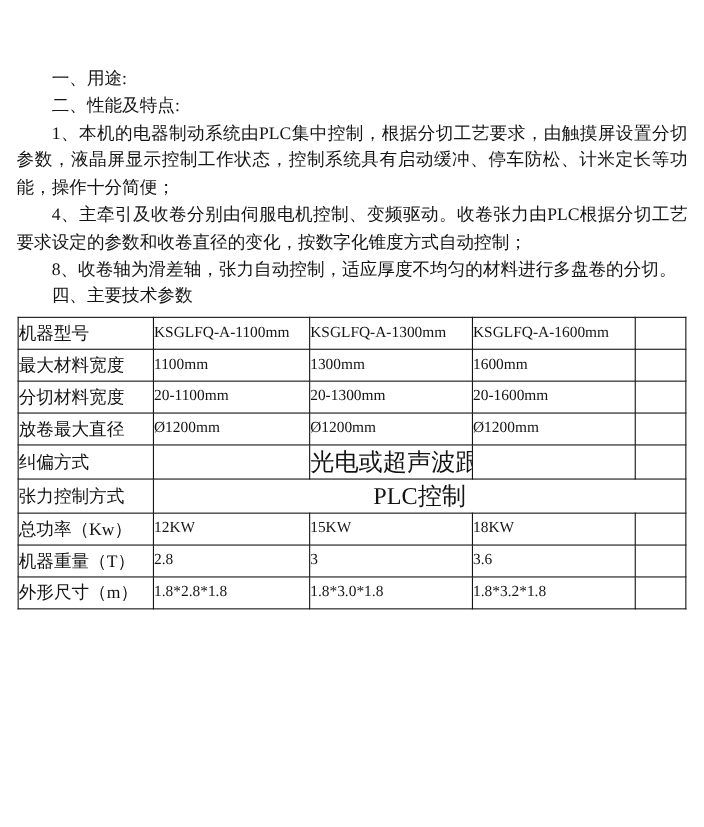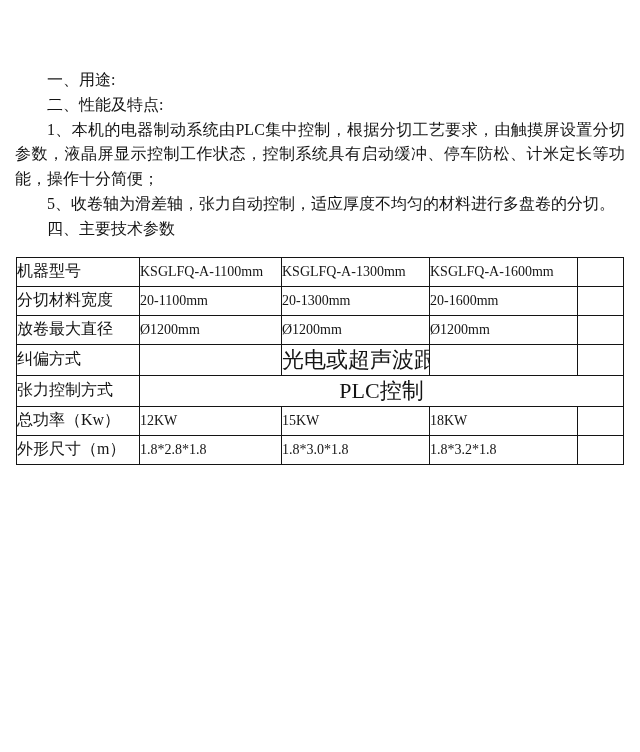--- a/index.html
+++ b/index.html
@@ -12,40 +12,40 @@
     width: 640px;
     height: 752px;
     background: #ffffff;
     overflow: hidden;
     font-family: "Liberation Serif", "DejaVu Serif", serif;
     color: #141414;
   }
   .doc {
     position: absolute;
     left: 15px;
-    top: 0;
+    top: 16px;
     width: 610px;
-    padding-top: 68px;
+    padding-top: 44px;
   }
   .para {
     margin: 0;
     font-size: 16px;
     line-height: 24.8px;
     text-align: justify;
     text-justify: inter-character;
     word-break: break-all;
   }
   .indent2 { text-indent: 32px; }
   .indent4 { text-indent: 64px; }
 
   table.spec {
     border-collapse: collapse;
     table-layout: fixed;
     width: 607px;
-    margin-top: 15px;
+    margin-top: 5px;
     margin-left: 1px;
   }
   table.spec td {
     border: 1.5px solid #141414;
     height: 28px;
     padding: 0;
     vertical-align: middle;
     overflow: hidden;
     white-space: nowrap;
   }
@@ -71,41 +71,49 @@
 </style>
 </head>
 <body>
 
 <div class="page">
   <div class="doc">
 
     <p class="para indent2">一、用途:</p>
     <p class="para indent2">二、性能及特点:</p>
     <p class="para indent2">1、本机的电器制动系统由PLC集中控制，根据分切工艺要求，由触摸屏设置分切参数，液晶屏显示控制工作状态，控制系统具有启动缓冲、停车防松、计米定长等功能，操作十分简便；</p>
-    <p class="para indent2">5、收卷轴为滑差轴，张力自动控制，适应厚度不均匀的材料进行多盘卷的分切。</p>
+    <p class="para indent2">4、主牵引及收卷分别由伺服电机控制、变频驱动。收卷张力由PLC根据分切工艺要求设定的参数和收卷直径的变化，按数字化锥度方式自动控制；</p>
+    <p class="para indent2">8、收卷轴为滑差轴，张力自动控制，适应厚度不均匀的材料进行多盘卷的分切。</p>
     <p class="para indent2">四、主要技术参数</p>
 
     <table class="spec">
       <colgroup>
         <col style="width:123px">
         <col style="width:142px">
         <col style="width:148px">
         <col style="width:148px">
         <col style="width:46px">
       </colgroup>
 
       <tbody>
           <tr>
         <td class="lbl">机器型号</td>
         <td class="val">KSGLFQ-A-1100mm</td>
         <td class="val">KSGLFQ-A-1300mm</td>
         <td class="val">KSGLFQ-A-1600mm</td>
         <td class="val"></td>
       </tr>
 
+      <tr>
+        <td class="lbl">最大材料宽度</td>
+        <td class="val">1100mm</td>
+        <td class="val">1300mm</td>
+        <td class="val">1600mm</td>
+        <td class="val"></td>
+      </tr>
 
       <tr>
         <td class="lbl">分切材料宽度</td>
         <td class="val">20-1100mm</td>
         <td class="val">20-1300mm</td>
         <td class="val">20-1600mm</td>
         <td class="val"></td>
       </tr>
 
       <tr>
@@ -131,20 +139,27 @@
       </tr>
 
       <tr>
         <td class="lbl">总功率（Kw）</td>
         <td class="val">12KW</td>
         <td class="val">15KW</td>
         <td class="val">18KW</td>
         <td class="val"></td>
       </tr>
 
+      <tr>
+        <td class="lbl">机器重量（T）</td>
+        <td class="val">2.8</td>
+        <td class="val">3</td>
+        <td class="val">3.6</td>
+        <td class="val"></td>
+      </tr>
 
       <tr>
         <td class="lbl">外形尺寸（m）</td>
         <td class="val">1.8*2.8*1.8</td>
         <td class="val">1.8*3.0*1.8</td>
         <td class="val">1.8*3.2*1.8</td>
         <td class="val"></td>
       </tr>
     </tbody>
       </table>

